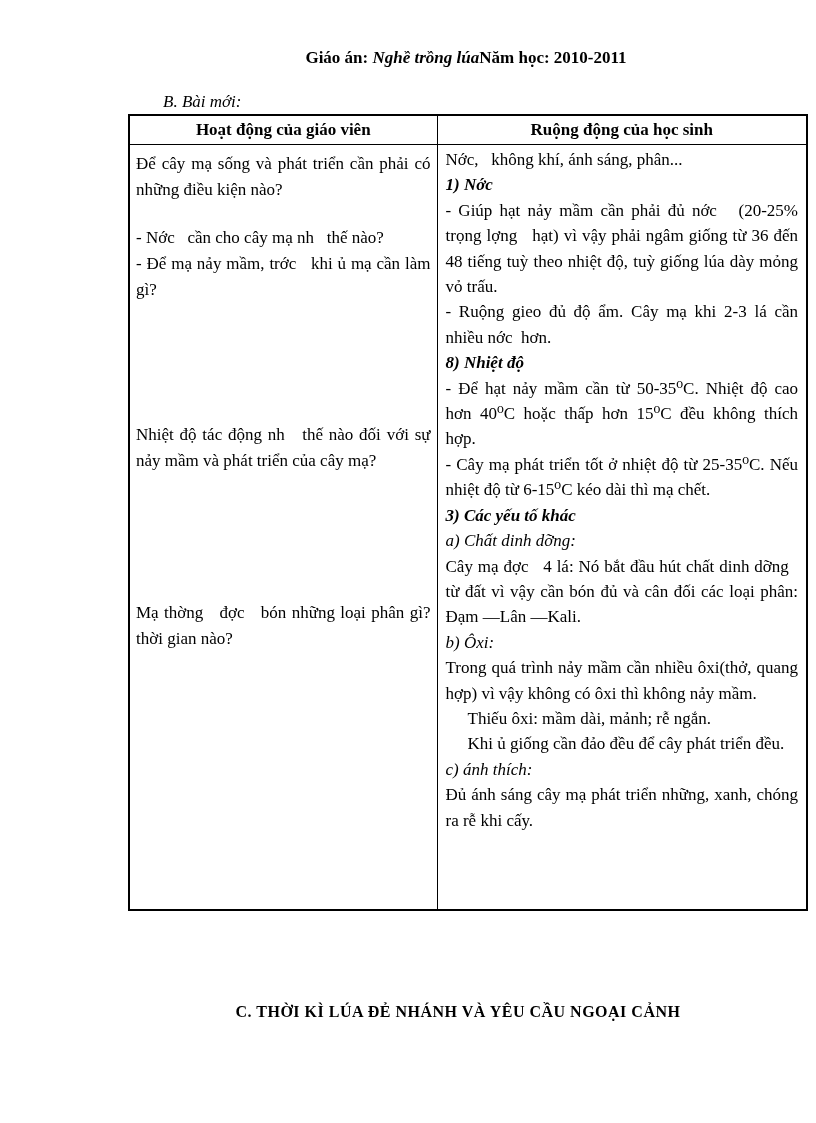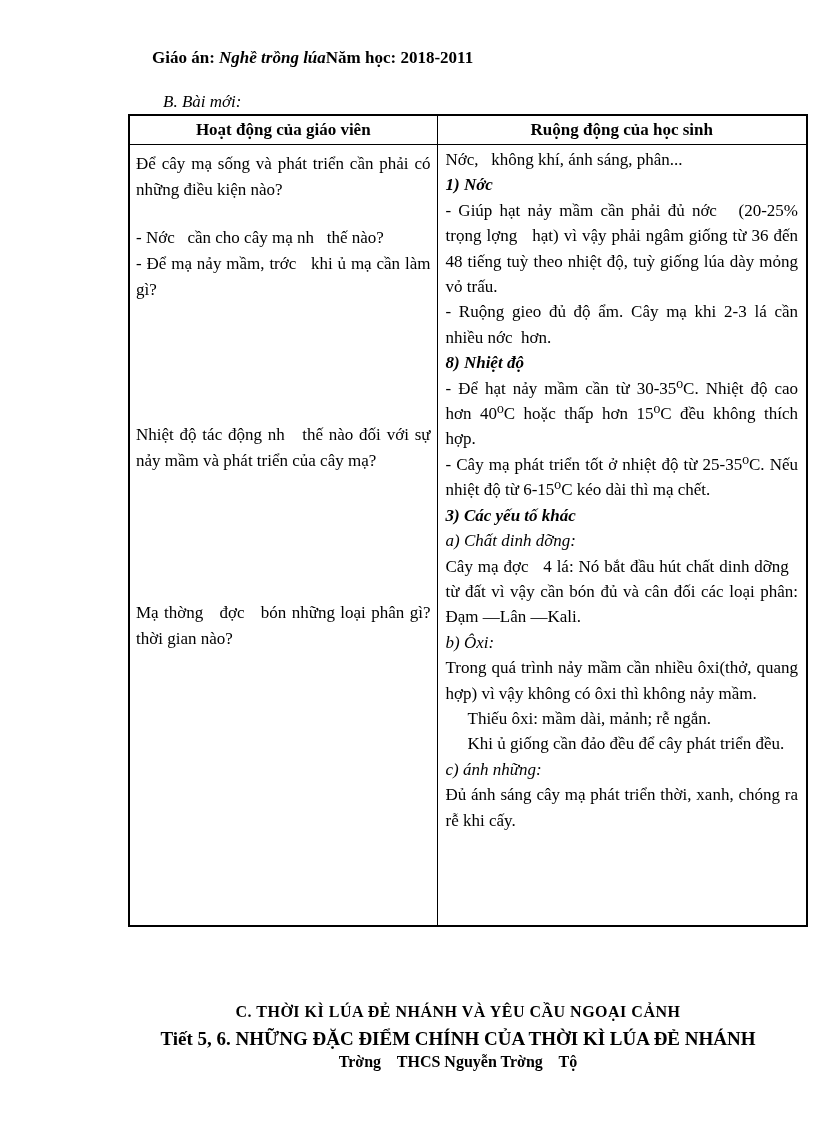--- a/index.html
+++ b/index.html
@@ -7,21 +7,21 @@
     position:relative;
     width:816px;height:1123px;
     background:#ffffff;
     font-family:"Liberation Serif","DejaVu Serif",serif;
     color:#000;
     overflow:hidden;
   }
   
   #doc-header{
     position:absolute;left:152px;top:48px;right:36px;
-    display:flex;justify-content:flex-start;
+    display:flex;justify-content:center;
     font-size:17px;font-weight:bold;
   }
   #doc-header .title{font-style:italic;}
   #line-a{position:absolute;left:163px;top:69px;font-size:17px;}
   #line-a .lbl{font-style:italic;}
   #line-b{position:absolute;left:163px;top:92px;font-size:17px;font-style:italic;}
 
   
   #main-table{
     position:absolute;left:128px;top:114px;
@@ -38,21 +38,21 @@
   }
   .content-cell{
     height:762px;vertical-align:top;overflow:hidden;
     font-size:17px;line-height:25.4px;
   }
   #teacher-cell{position:relative;padding:0 10px;text-decoration:underline;}
   #teacher-cell p.qblock{
     position:absolute;left:6px;right:6px;margin:0;
     text-align:justify;line-height:26px;
   }
-  #student-cell{padding:2px 8px 16px 8px;}
+  #student-cell{padding:2px 8px 0 8px;}
   #student-cell p{margin:0;}
   #student-cell p.body{text-align:justify;}
   #student-cell p.body-indent{text-indent:22px;}
   #student-cell p.h-bi{font-weight:bold;font-style:italic;font-family:Liberation Serif, serif;}
   #student-cell p.h-i{font-style:italic;}
 
   
   #bottom-block{
     position:absolute;left:110px;top:1003px;width:696px;
     text-align:center;font-weight:bold;
@@ -63,21 +63,21 @@
 </style>
 </head>
 <body>
 
 <div id="page">
 
   <div id="doc-header">
     <div>
       <span>Giáo án: </span><span class="title">Nghề trồng lúa</span>
     </div>
-    <div>Năm học: 2018-2011</div>
+    <div>Năm học: 2010-2011</div>
   </div>
 
 
   <div id="line-b">
     <span>B. Bài mới:</span>
   </div>
 
   <table id="main-table">
     <colgroup>
         <col class="col-teacher">
@@ -95,37 +95,33 @@
             <p class="qblock" style="top: 106px;">- Để mạ nảy mầm, trớc&nbsp;&nbsp; khi ủ mạ cần làm gì?</p>
             <p class="qblock" style="top: 277px;">Nhiệt độ tác động nh&nbsp;&nbsp; thế nào đối với sự nảy mầm và phát triển của cây mạ?</p>
             <p class="qblock" style="top: 455px;">Mạ thờng&nbsp;&nbsp; đợc&nbsp;&nbsp; bón những loại phân gì? thời gian nào?</p>
           </td>
       <td class="content-cell" id="student-cell">
             <p class="body">Nớc,&nbsp;&nbsp; không khí, ánh sáng, phân...</p>
             <p class="h-bi">1) Nớc</p>
             <p class="body">- Giúp hạt nảy mầm cần phải đủ nớc&nbsp;&nbsp; (20-25% trọng lợng&nbsp;&nbsp; hạt) vì vậy phải ngâm giống từ 36 đến 48 tiếng tuỳ theo nhiệt độ, tuỳ giống lúa dày mỏng vỏ trấu.</p>
             <p class="body">- Ruộng gieo đủ độ ẩm. Cây mạ khi 2-3 lá cần nhiều nớc&nbsp; hơn.</p>
             <p class="h-bi">8) Nhiệt độ</p>
-            <p class="body">- Để hạt nảy mầm cần từ 30-35⁰C. Nhiệt độ cao hơn 40⁰C hoặc thấp hơn 15⁰C đều không thích hợp.</p>
+            <p class="body">- Để hạt nảy mầm cần từ 50-35⁰C. Nhiệt độ cao hơn 40⁰C hoặc thấp hơn 15⁰C đều không thích hợp.</p>
             <p class="body">- Cây mạ phát triển tốt ở nhiệt độ từ 25-35⁰C. Nếu nhiệt độ từ 6-15⁰C kéo dài thì mạ chết.</p>
             <p class="h-bi">3) Các yếu tố khác</p>
             <p class="h-i">a) Chất dinh dỡng:</p>
             <p class="body">Cây mạ đợc&nbsp;&nbsp; 4 lá: Nó bắt đầu hút chất dinh dỡng&nbsp;&nbsp; từ đất vì vậy cần bón đủ và cân đối các loại phân: Đạm —Lân —Kali.</p>
             <p class="h-i">b) Ôxi:</p>
             <p class="body">Trong quá trình nảy mầm cần nhiều ôxi(thở, quang hợp) vì vậy không có ôxi thì không nảy mầm.</p>
             <p class="body-indent">Thiếu ôxi: mầm dài, mảnh; rễ ngắn.</p>
             <p class="body-indent">Khi ủ giống cần đảo đều để cây phát triển đều.</p>
-            <p class="h-i">c) ánh những:</p>
-            <p class="body">Đủ ánh sáng cây mạ phát triển thời, xanh, chóng ra rễ khi cấy.</p>
+            <p class="h-i">c) ánh thích:</p>
+            <p class="body">Đủ ánh sáng cây mạ phát triển những, xanh, chóng ra rễ khi cấy.</p>
           </td>
     </tr>
   </tbody>
     </table>
 
   <div id="bottom-block">
     <p id="heading-c">C. THỜI KÌ LÚA ĐẺ NHÁNH VÀ YÊU CẦU NGOẠI CẢNH</p>
-    <p id="heading-tiet">
-      <span>Tiết 5, 6. </span><span>NHỮNG ĐẶC ĐIỂM CHÍNH CỦA THỜI KÌ LÚA ĐẺ NHÁNH</span>
-    </p>
-    <p id="school-footer">Trờng&nbsp;&nbsp;&nbsp; THCS Nguyễn Trờng&nbsp;&nbsp;&nbsp; Tộ</p>
   </div>
 
 </div>
 
 </body></html>

